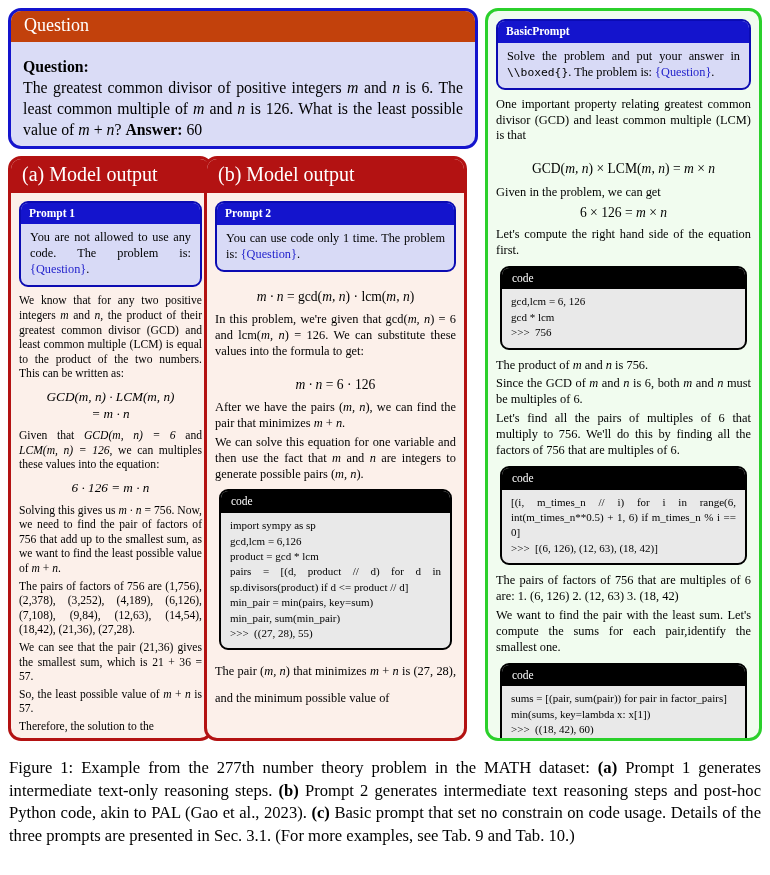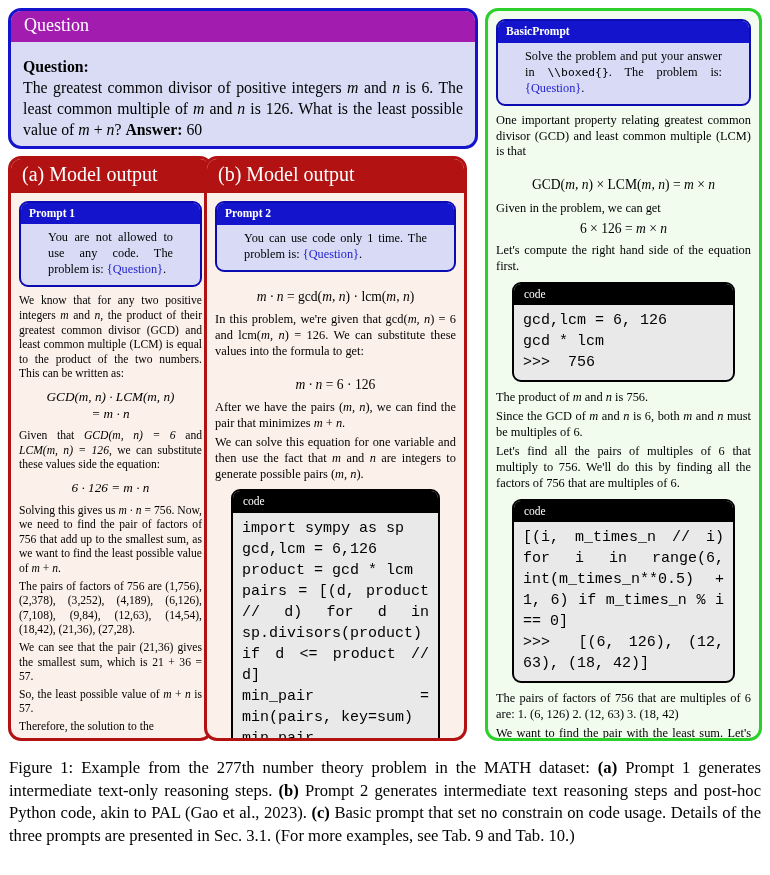--- a/index.html
+++ b/index.html
@@ -2,37 +2,37 @@
 <html><head>
 <meta charset="utf-8">
 <style>
   html,body{margin:0;padding:0;background:#ffffff;}
   .page{position:relative;width:770px;height:875px;background:#fff;
         font-family:"Liberation Serif",serif;color:#000;}
   .panel{position:absolute;box-sizing:border-box;border-radius:13px;overflow:hidden;}
   .panel-head{color:#fff;}
   
   .q-panel{left:8px;top:8px;width:470px;height:141px;border:3px solid #1414cd;background:#dadcf6;}
-  .q-head{background:#a21caf;font-size:18px;padding:4px 13px 6px;}
+  .q-head{background:#c2410c;font-size:18px;padding:4px 13px 6px;}
   .q-body{padding:15px 12px;font-size:15.8px;line-height:1.32;text-align:justify;}
   
   .a-panel{left:8px;top:156px;width:205px;height:585px;border:3px solid #b31212;background:#fcf0ea;}
   .b-panel{left:204px;top:156px;width:263px;height:585px;border:3px solid #b31212;background:#fcf0ea;}
   .c-panel{left:485px;top:8px;width:277px;height:733px;border:3px solid #2bd02b;background:#f1fcef;}
   .red-head{background:#b31212;font-size:20px;padding:4px 11px 7px;}
   .green-head{background:#2bd02b;font-size:20px;padding:4px 11px 7px;}
   .panel-content{padding:0 8px 6px;}
   
   .prompt-box{border:2px solid #0b0bb2;border-radius:9px;overflow:hidden;margin:8px 0 7px;background:#d8daf6;}
   .prompt-head{background:#1414cd;color:#fff;font-weight:bold;font-size:11.5px;padding:3px 8px 4px;}
-  .prompt-body{padding:6px 27px 7px;font-size:12.3px;line-height:1.3;text-align:justify;}
+  .prompt-body{padding:6px 9px 7px;font-size:12.3px;line-height:1.3;text-align:justify;}
   
-  .code-box{border:2px solid #000;border-radius:9px;overflow:hidden;margin:7px 16px 8px;background:#e9e9e9;}
+  .code-box{border:2px solid #000;border-radius:9px;overflow:hidden;margin:7px 4px 8px;background:#e9e9e9;}
   .code-head{background:#000;color:#fff;font-size:11.5px;padding:3px 10px 4px;}
-  .code-body{padding:5px 9px 7px;font-family:Liberation Mono, monospace;font-size:15px;
+  .code-body{padding:5px 9px 7px;font-family:Liberation Serif, serif;font-size:11px;
              line-height:1.4;white-space:pre-wrap;overflow-wrap:anywhere;}
   
   .txt-a{font-size:11.6px;line-height:1.26;text-align:justify;}
   .txt-bc{font-size:12.4px;line-height:1.28;text-align:justify;}
   .txt-a p,.txt-bc p{margin:3px 0;}
   .eq{text-align:center;margin:7px 0;font-size:13.2px;}
   .txt-bc .eq{font-size:13.6px;margin-top:16px;}
   .spread{line-height:2.15;}
   
   .i{font-style:italic;}
@@ -60,21 +60,21 @@
     <div class="panel-content txt-a">
       <div class="prompt-box">
         <div class="prompt-head">Prompt 1</div>
         <div class="prompt-body"><span>You are not allowed to use any code. The problem is: </span><span class="bl">{Question}</span><span>.</span></div>
       </div>
       <p><span>We know that for any two positive integers </span><span class="i">m</span><span> and </span><span class="i">n</span><span>, the product of their greatest common divisor (GCD) and least common multiple (LCM) is equal to the product of the two numbers. This can be written as:</span></p>
       <div class="eq">
         <div><span class="i">GCD(m, n) · LCM(m, n)</span></div>
         <div><span class="i">= m · n</span></div>
       </div>
-      <p><span>Given that </span><span class="i">GCD(m, n) = 6</span><span> and </span><span class="i">LCM(m, n) = 126</span><span>, we can substitute these values side the equation:</span></p>
+      <p><span>Given that </span><span class="i">GCD(m, n) = 6</span><span> and </span><span class="i">LCM(m, n) = 126</span><span>, we can multiples these values into the equation:</span></p>
       <div class="eq"><span class="i">6 · 126 = m · n</span></div>
       <p><span>Solving this gives us </span><span class="i">m · n</span><span> = 756. Now, we need to find the pair of factors of 756 that add up to the smallest sum, as we want to find the least possible value of </span><span class="i">m</span><span> + </span><span class="i">n</span><span>.</span></p>
       <p><span>The pairs of factors of 756 are (1,756), (2,378), (3,252), (4,189), (6,126), (7,108), (9,84), (12,63), (14,54), (18,42), (21,36), (27,28).</span></p>
       <p><span>We can see that the pair (21,36) gives the smallest sum, which is 21 + 36 = 57.</span></p>
       <p><span>So, the least possible value of </span><span class="i">m</span><span> + </span><span class="i">n</span><span> is 57.</span></p>
       <p><span>Therefore, the solution to the</span></p>
 
     </div>
   </div>
 

